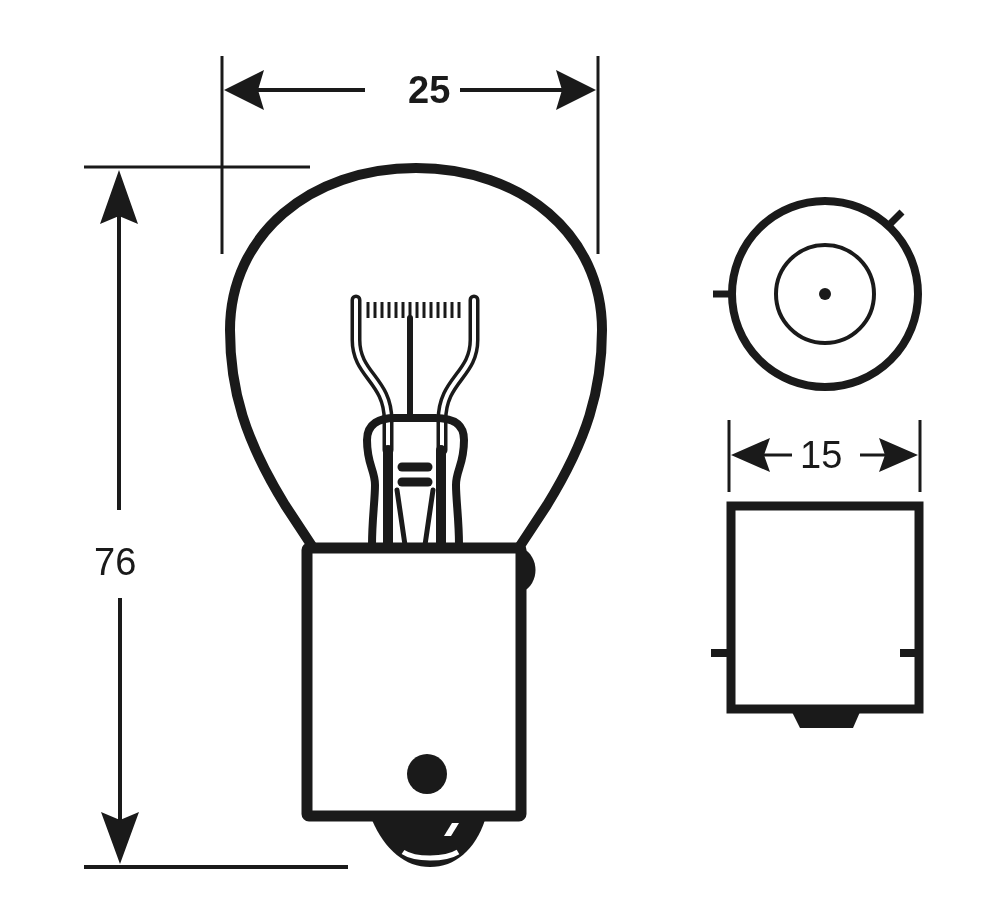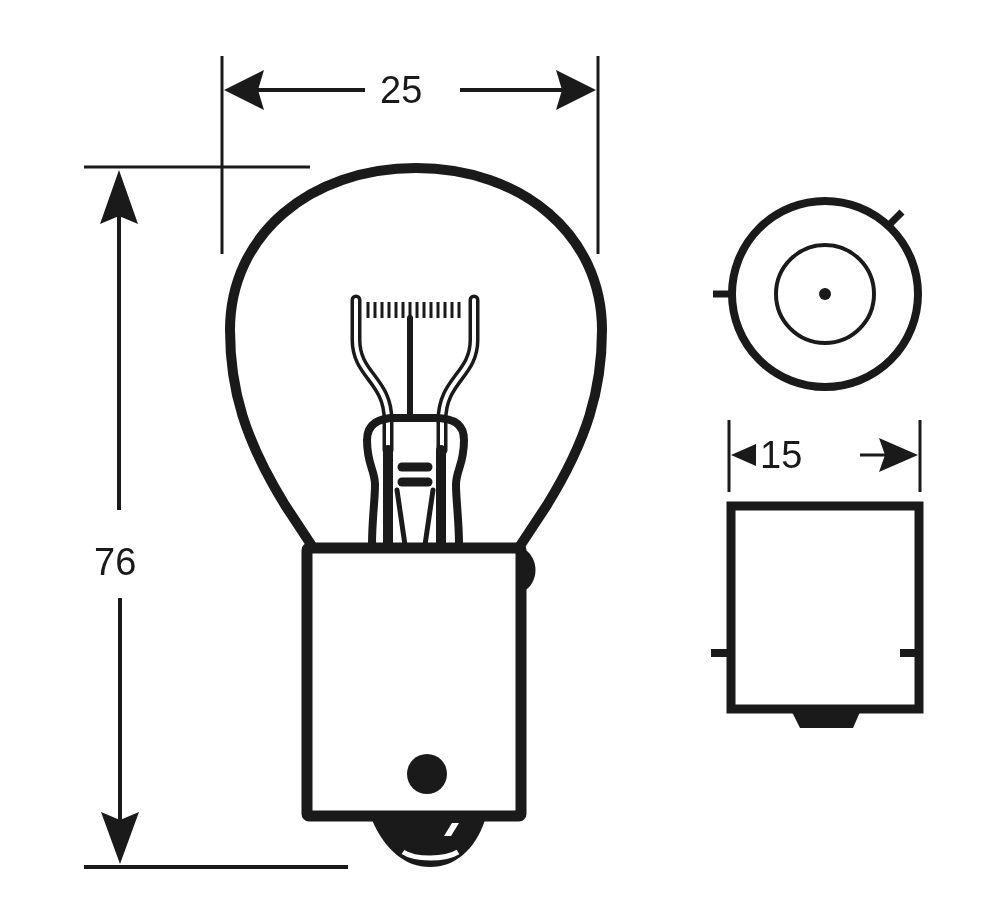--- a/index.html
+++ b/index.html
@@ -105,15 +105,15 @@
     <polygon points="918,455 879,438 885,455 879,472" stroke="none"></polygon>
   </g>
   <g>
     <rect x="731" y="506" width="188" height="203" fill="#ffffff" stroke="#1a1a1a" stroke-width="9"></rect>
     <line x1="711" y1="653" x2="735" y2="653" stroke="#1a1a1a" stroke-width="8"></line>
     <line x1="900" y1="653" x2="918" y2="653" stroke="#1a1a1a" stroke-width="8"></line>
     <polygon points="792,712 860,712 853,728 800,728" fill="#1a1a1a"></polygon>
   </g>
 </svg>
 
-<div class="dim-label" style="left:376px; top:71px;">25</div>
+<div class="dim-label" style="left:404px; top:71px;font-weight:bold;">25</div>
 <div class="dim-label" style="left:90px; top:543px;">76</div>
-<div class="dim-label" style="left:756px; top:436px;">15</div>
+<div class="dim-label" style="left:796px; top:436px;">15</div>
 
 </body></html>

